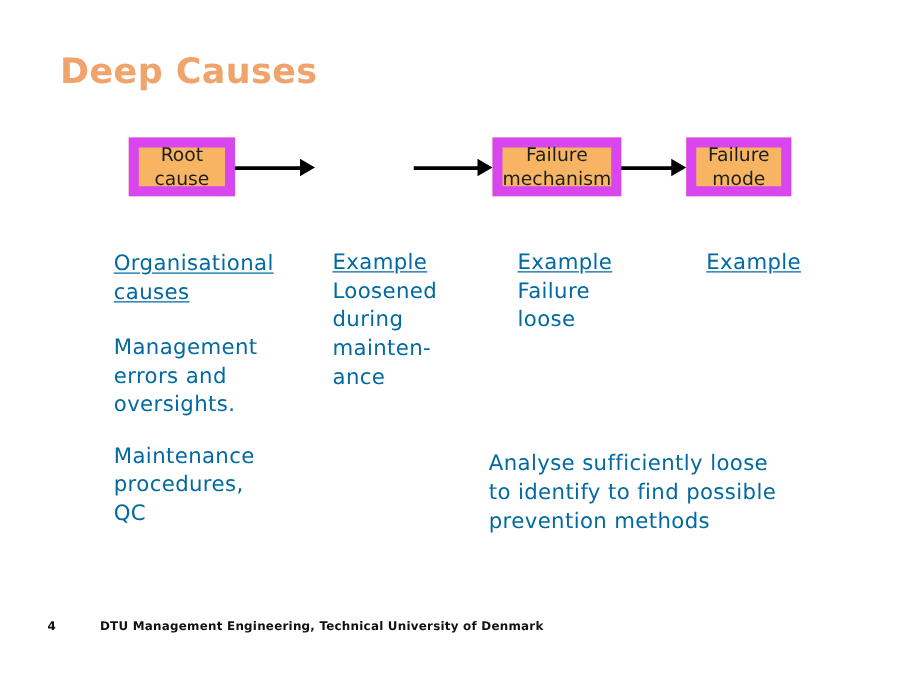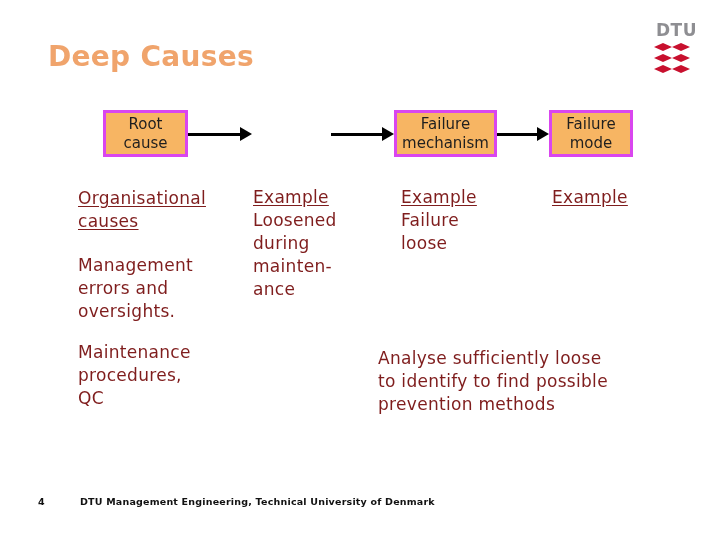--- a/index.html
+++ b/index.html
@@ -12,61 +12,51 @@
     color:#141414;
   }
   .title {
     position:absolute; left:48px; top:40px; margin:0;
     font-size:28px; font-weight:bold; color:#F0A46C;
     letter-spacing:0.3px;
   }
   .logo { position:absolute; left:651px; top:17px; width:44px; height:62px; }
   .flow-box {
     position:absolute; top:110px; height:47px;
-    background:#F7B563; border:3px solid #d946ef;
+    background:#F7B563; border:8px solid #d946ef;
     box-sizing:border-box;
     display:flex; align-items:center; justify-content:center;
     text-align:center; font-size:15px; line-height:19px;
     color:#1f1f1f; white-space:pre-line;
   }
   .arrow { position:absolute; top:127px; height:14px; }
   .arrow .shaft { position:absolute; left:0; top:6px; height:3px; background:#000; }
   .arrow .head {
     position:absolute; right:0; top:0; width:0; height:0;
     border-top:7px solid transparent; border-bottom:7px solid transparent;
     border-left:12px solid #000;
   }
   .text-block {
-    position:absolute; margin:0;
+    position:absolute; margin:13px;
     font-size:17px; line-height:23px; letter-spacing:0.3px;
-    white-space:pre-line; color:#7f1d1d;
+    white-space:pre-line; color:#0369a1;
   }
   .heading { text-decoration:underline; text-underline-offset:2px; }
   .footer-item {
     position:absolute; top:496px;
     font-size:9.5px; font-weight:bold; color:#111111; letter-spacing:0.2px;
   }
 </style>
 </head>
 <body>
 
 <div class="slide">
 
   <h1 class="title">Deep Causes</h1>
 
-  <div class="logo">
-    <svg width="44" height="62" viewBox="0 0 44 62">
-      <text x="5" y="19" font-size="17" font-weight="bold" fill="#8E8E92" font-family="'DejaVu Sans',sans-serif" letter-spacing="0.5">DTU</text>
-      <g fill="#C8102E">
-        <path transform="translate(3,26)" d="M0 4 L9 0 L18 4 L9 8 Z M18 4 L27 0 L36 4 L27 8 Z"></path>
-        <path transform="translate(3,37)" d="M0 4 L9 0 L18 4 L9 8 Z M18 4 L27 0 L36 4 L27 8 Z"></path>
-        <path transform="translate(3,48)" d="M0 4 L9 0 L18 4 L9 8 Z M18 4 L27 0 L36 4 L27 8 Z"></path>
-      </g>
-    </svg>
-  </div>
 
   <div class="flow-box" style="left:103px;width:85px">Root
 cause</div>
   <div class="flow-box" style="left:394px;width:103px">Failure
 mechanism</div>
   <div class="flow-box" style="left:549px;width:84px">Failure
 mode</div>
 
   <div class="arrow" style="left:188px;width:64px">
     <div class="shaft" style="width:53px"></div>

